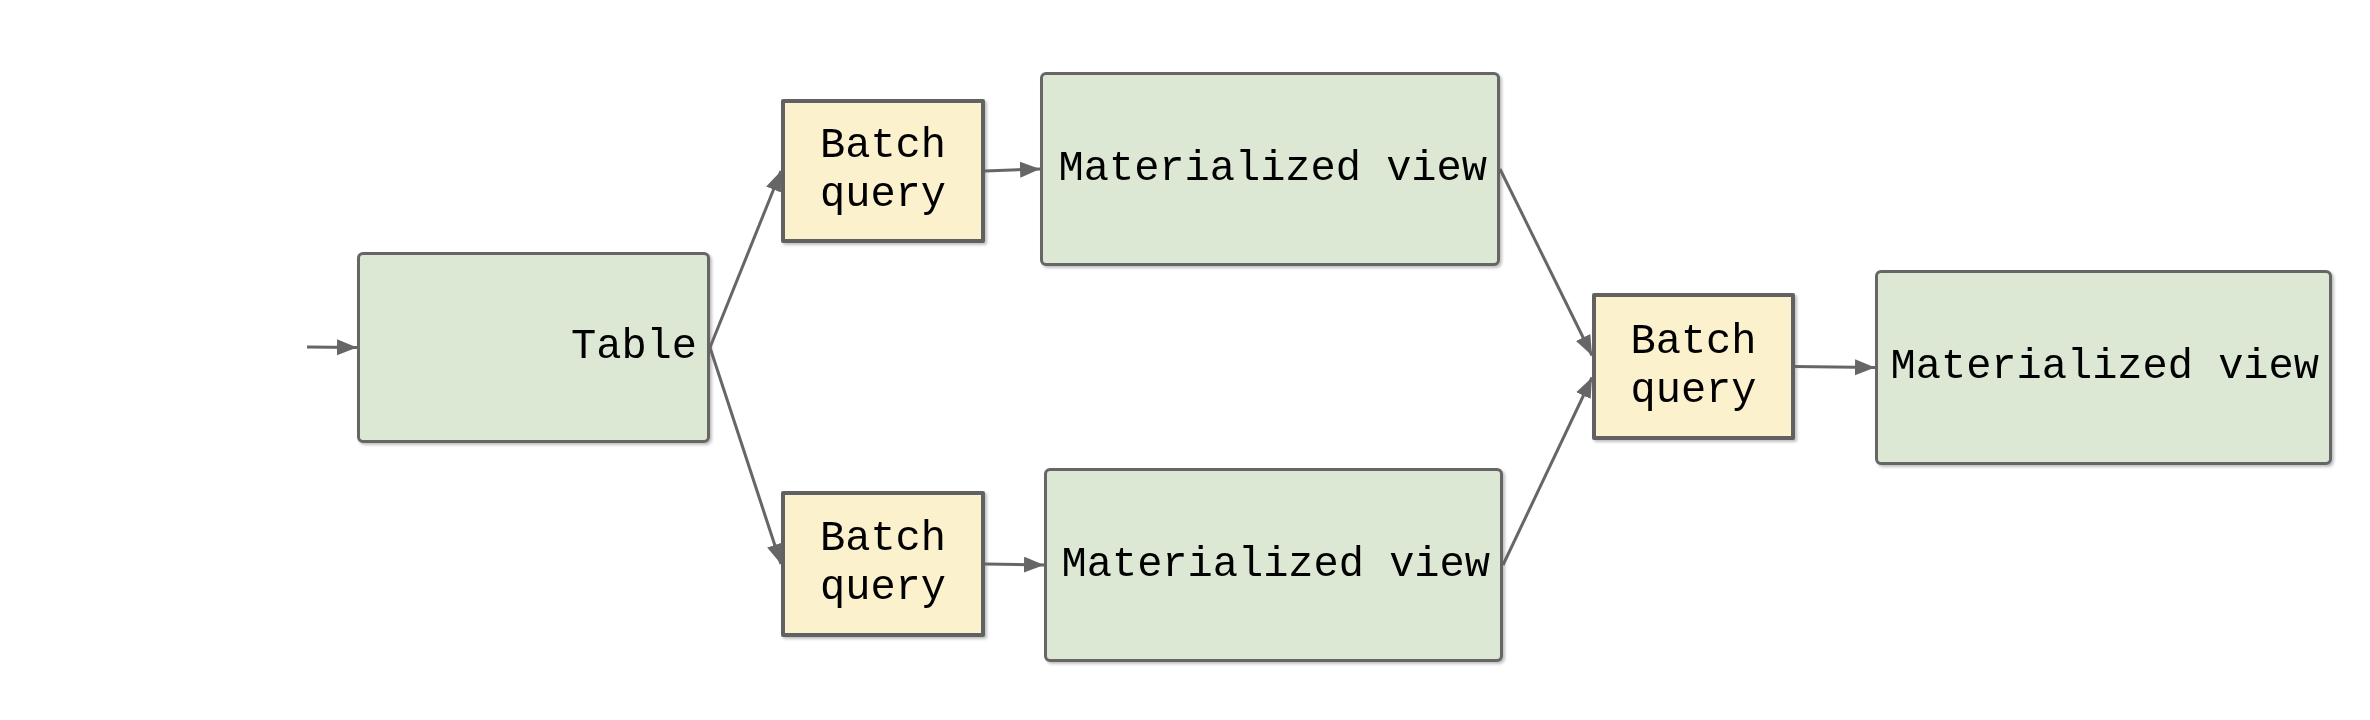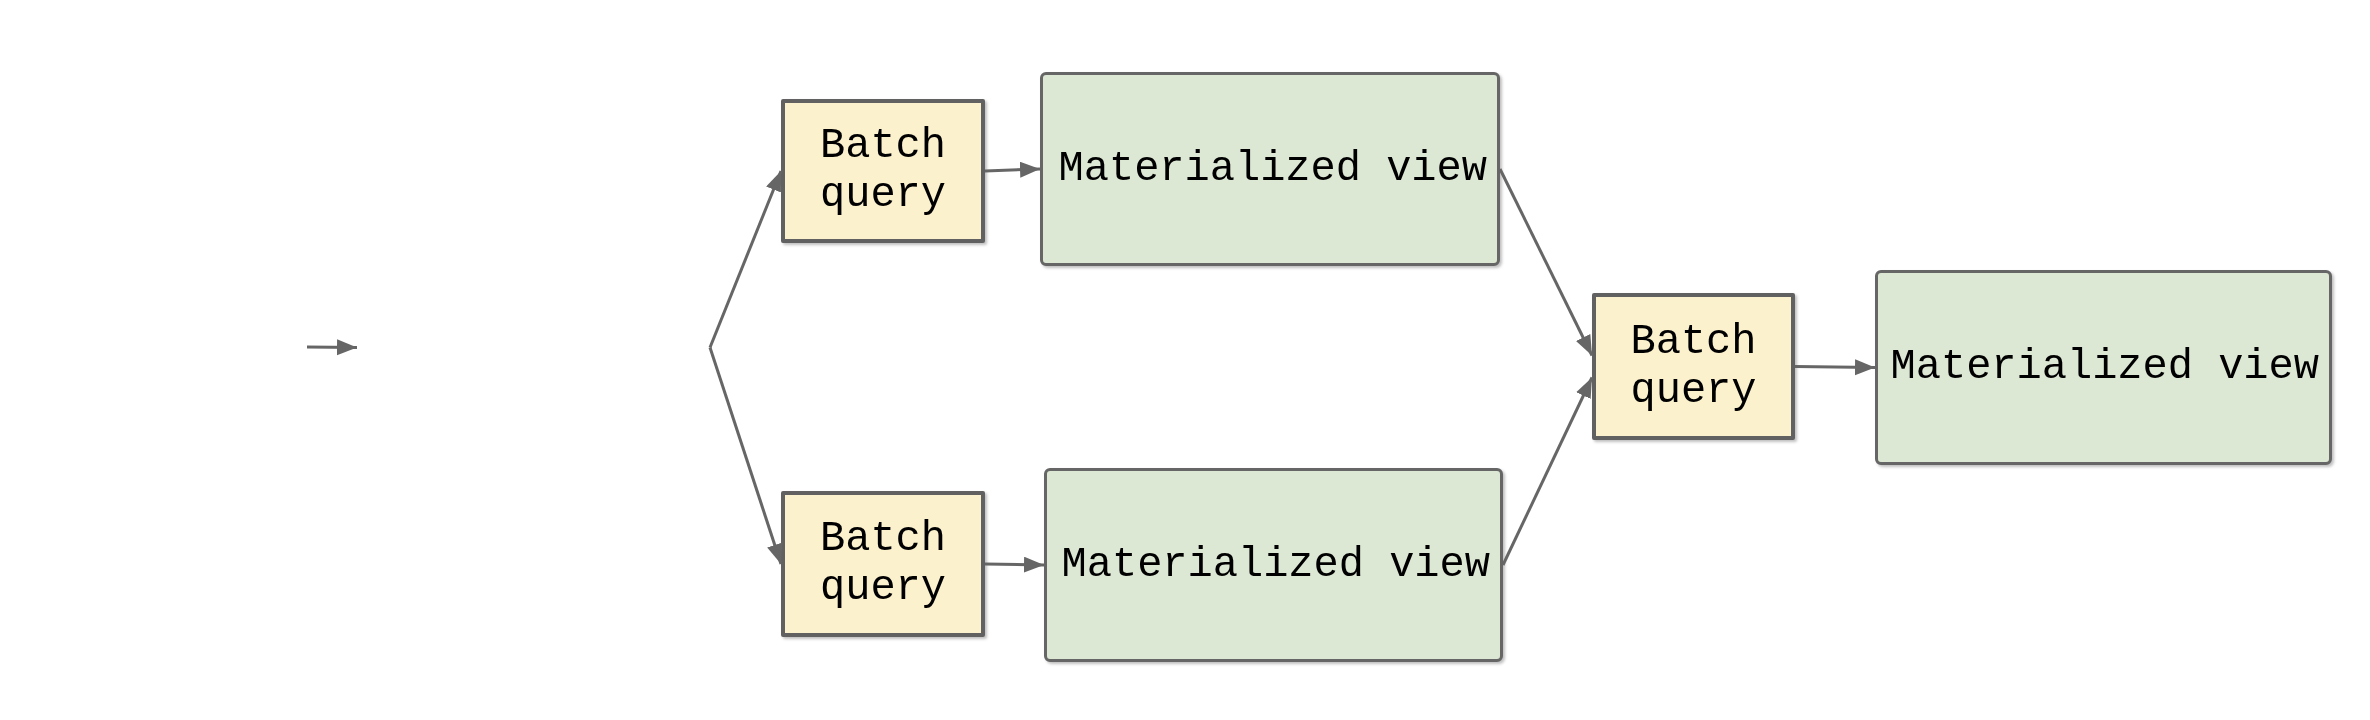--- a/index.html
+++ b/index.html
@@ -34,20 +34,23 @@
     width: 2370px;
     height: 720px;
     pointer-events: none;
   }
 </style>
 </head>
 <body>
 
 <div class="canvas" style="width: 2370px; height: 720px; background: rgb(255, 255, 255);">
 
+    <div class="node view" style="left: 357px; top: 252px; width: 353px; height: 191px; background: rgb(220, 232, 212); border-color: rgb(102, 102, 102); color: rgb(0, 0, 0);">
+      <span class="label">Table</span>
+    </div>
     <div class="node query" style="left: 781px; top: 99px; width: 204px; height: 144px; background: rgb(251, 241, 205); border-color: rgb(97, 97, 97); color: rgb(0, 0, 0);">
       <span class="label">Batch query</span>
     </div>
     <div class="node view" style="left: 1040px; top: 72px; width: 460px; height: 194px; background: rgb(220, 232, 212); border-color: rgb(102, 102, 102); color: rgb(0, 0, 0);">
       <span class="label">Materialized view</span>
     </div>
     <div class="node query" style="left: 781px; top: 491px; width: 204px; height: 146px; background: rgb(251, 241, 205); border-color: rgb(97, 97, 97); color: rgb(0, 0, 0);">
       <span class="label">Batch query</span>
     </div>
     <div class="node view" style="left: 1044px; top: 468px; width: 459px; height: 194px; background: rgb(220, 232, 212); border-color: rgb(102, 102, 102); color: rgb(0, 0, 0);">

